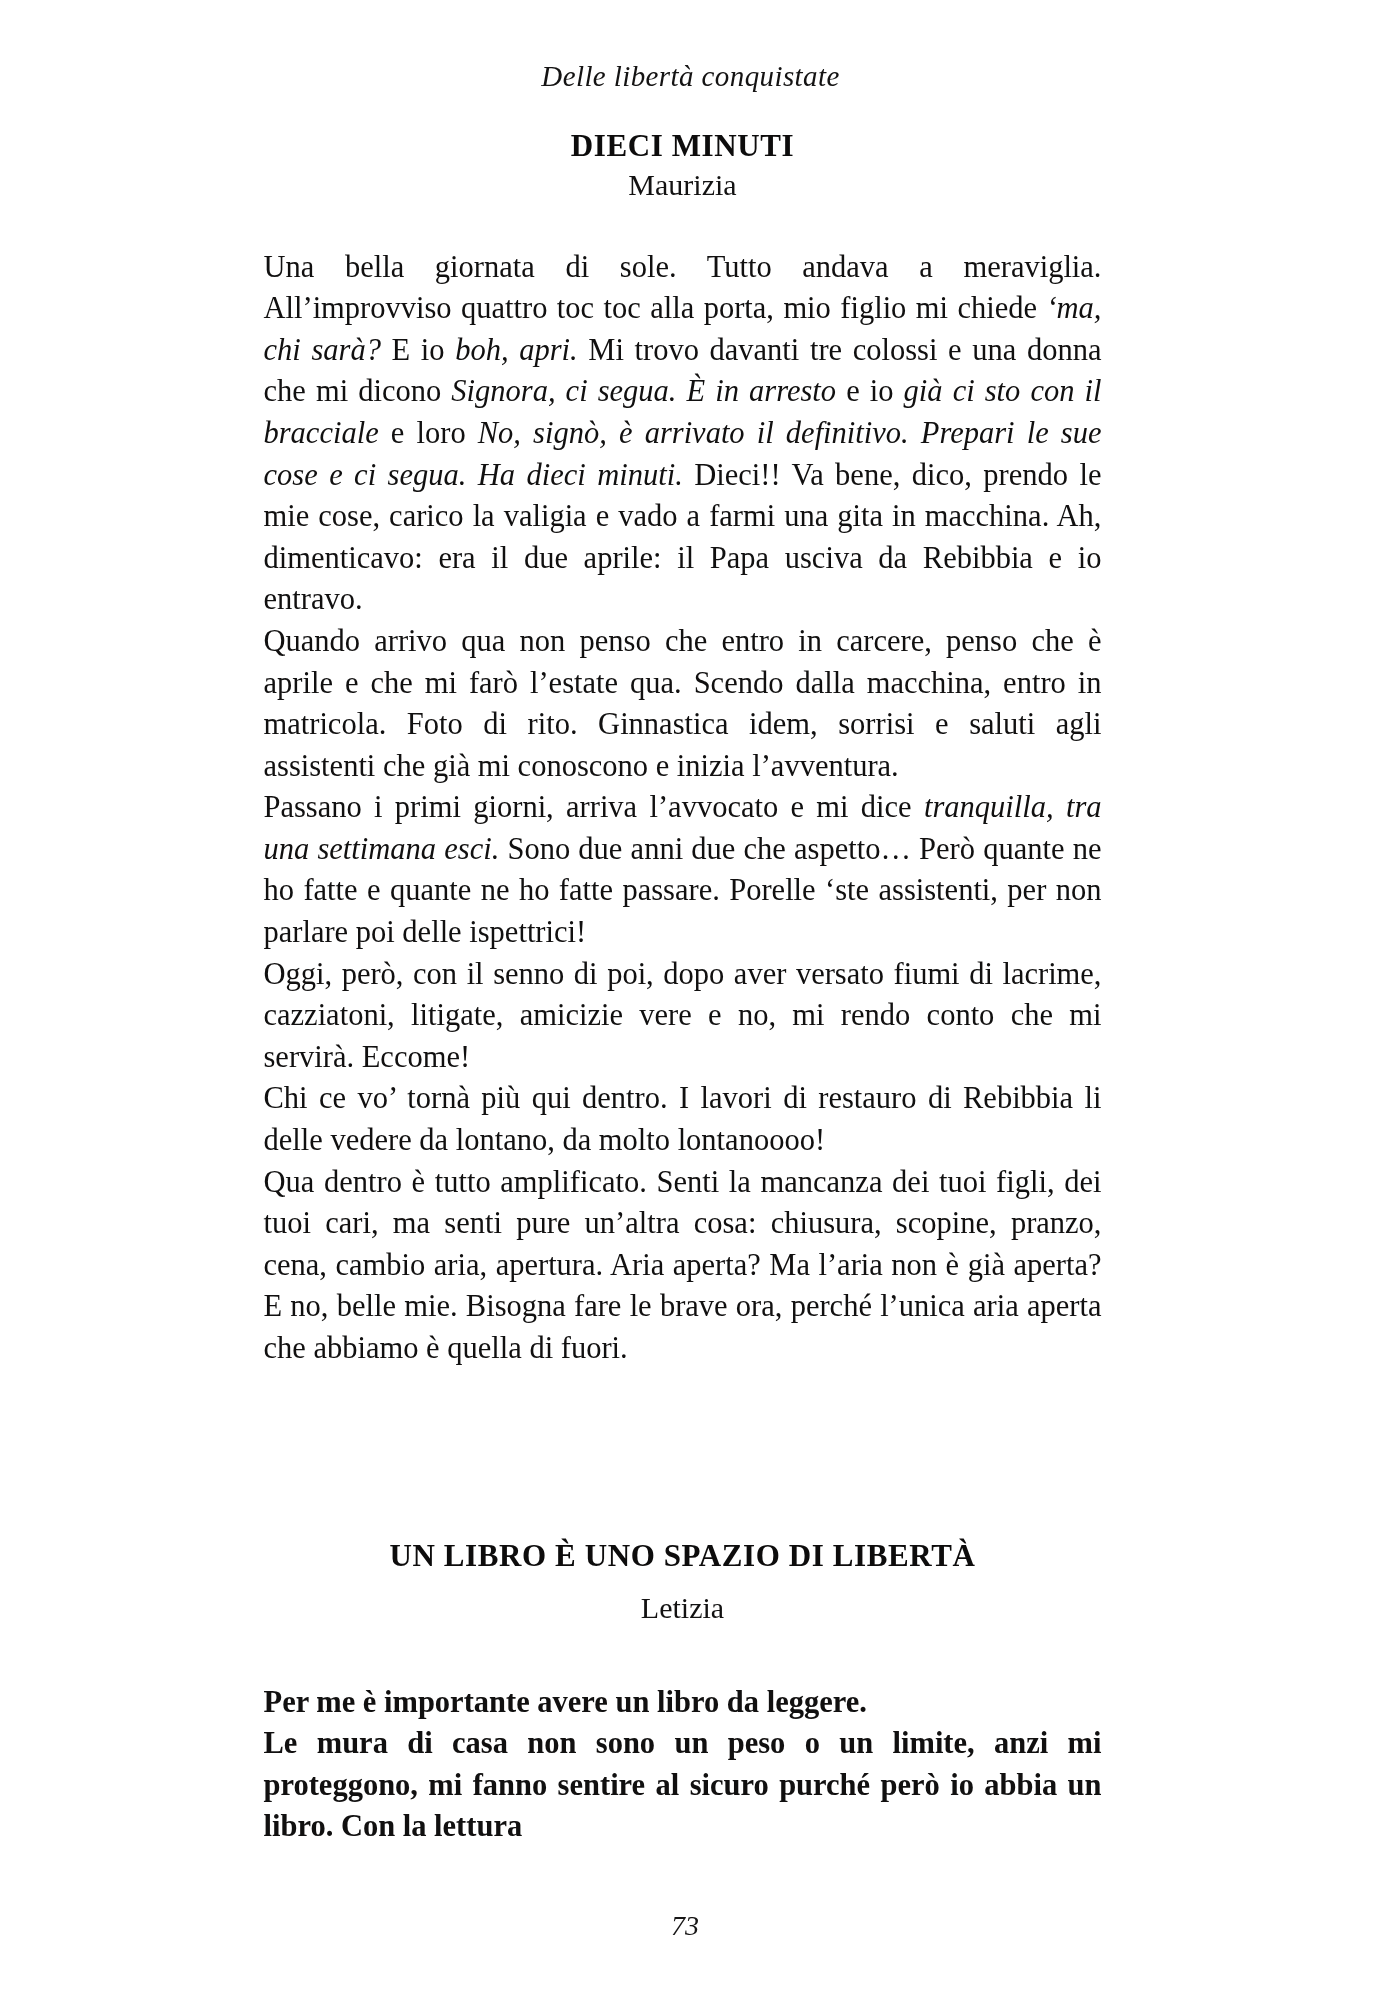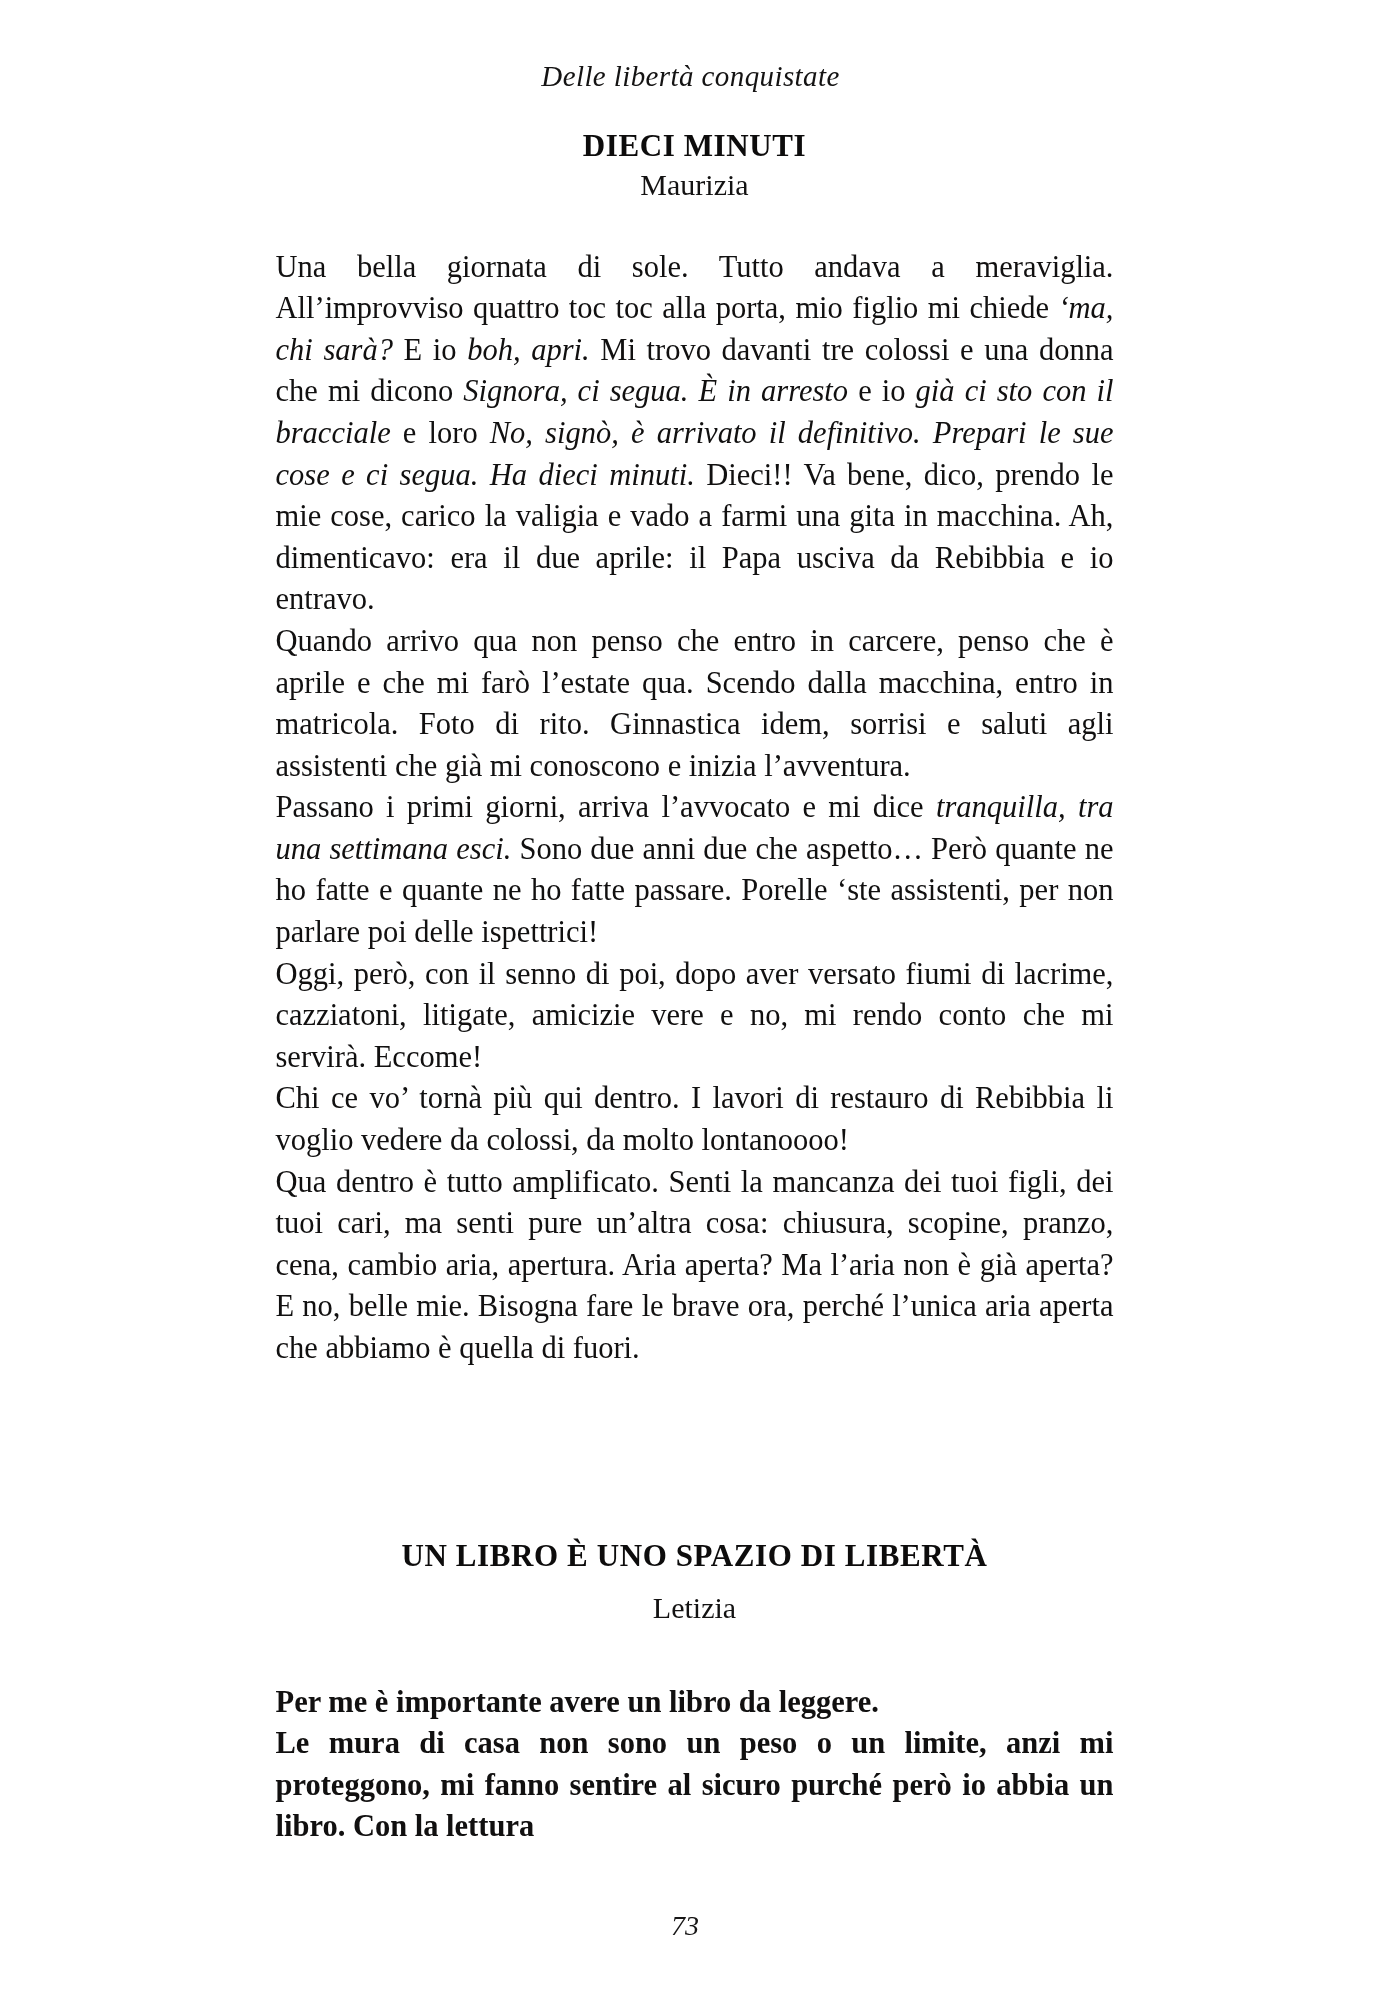--- a/index.html
+++ b/index.html
@@ -26,21 +26,21 @@
     right: 0;
     text-align: center;
     font-style: italic;
     font-size: 29px;
     letter-spacing: 0.4px;
     color: #141313;
   }
 
   .content {
     position: absolute;
-    left: 160px;
+    left: 148px;
     top: 128px;
     width: 838px;
   }
 
   .sec-title {
     text-align: center;
     font-weight: bold;
     font-size: 31px;
     letter-spacing: 0.6px;
     line-height: 1.18;
@@ -112,21 +112,21 @@
   <div class="content">
 
     <h1 class="sec-title">DIECI MINUTI</h1>
     <div class="sec-author">Maurizia</div>
 
     <div class="body-block">
         <p class="para"><span>Una bella giornata di sole. Tutto andava a meraviglia. All’improvviso quattro toc toc alla porta, mio figlio mi chiede </span><span class="it">‘ma, chi sarà?</span><span> E io </span><span class="it">boh, apri.</span><span> Mi trovo davanti tre colossi e una donna che mi dicono </span><span class="it">Signora, ci segua. È in arresto</span><span> e io </span><span class="it">già ci sto con il bracciale</span><span> e loro </span><span class="it">No, signò, è arrivato il definitivo. Prepari le sue cose e ci segua. Ha dieci minuti.</span><span> Dieci!! Va bene, dico, prendo le mie cose, carico la valigia e vado a farmi una gita in macchina. Ah, dimenticavo: era il due aprile: il Papa usciva da Rebibbia e io entravo.</span></p>
         <p class="para"><span>Quando arrivo qua non penso che entro in carcere, penso che è aprile e che mi farò l’estate qua. Scendo dalla macchina, entro in matricola. Foto di rito. Ginnastica idem, sorrisi e saluti agli assistenti che già mi conoscono e inizia l’avventura.</span></p>
         <p class="para"><span>Passano i primi giorni, arriva l’avvocato e mi dice </span><span class="it">tranquilla, tra una settimana esci.</span><span> Sono due anni due che aspetto… Però quante ne ho fatte e quante ne ho fatte passare. Porelle ‘ste assistenti, per non parlare poi delle ispettrici!</span></p>
         <p class="para"><span>Oggi, però, con il senno di poi, dopo aver versato fiumi di lacrime, cazziatoni, litigate, amicizie vere e no, mi rendo conto che mi servirà. Eccome!</span></p>
-        <p class="para"><span>Chi ce vo’ tornà più qui dentro. I lavori di restauro di Rebibbia li voglio vedere da colossi, da molto lontanoooo!</span></p>
+        <p class="para"><span>Chi ce vo’ tornà più qui dentro. I lavori di restauro di Rebibbia li delle vedere da lontano, da molto lontanoooo!</span></p>
         <p class="para"><span>Qua dentro è tutto amplificato. Senti la mancanza dei tuoi figli, dei tuoi cari, ma senti pure un’altra cosa: chiusura, scopine, pranzo, cena, cambio aria, apertura. Aria aperta? Ma l’aria non è già aperta? E no, belle mie. Bisogna fare le brave ora, perché l’unica aria aperta che abbiamo è quella di fuori.</span></p>
       </div>
 
     <div class="gap-between-sections"></div>
 
     <h1 class="sec2-title">UN LIBRO È UNO SPAZIO DI LIBERTÀ</h1>
     <div class="sec-author">Letizia</div>
 
     <div class="sec2-body">
         <p class="para"><span>Per me è importante avere un libro da leggere.</span></p>

